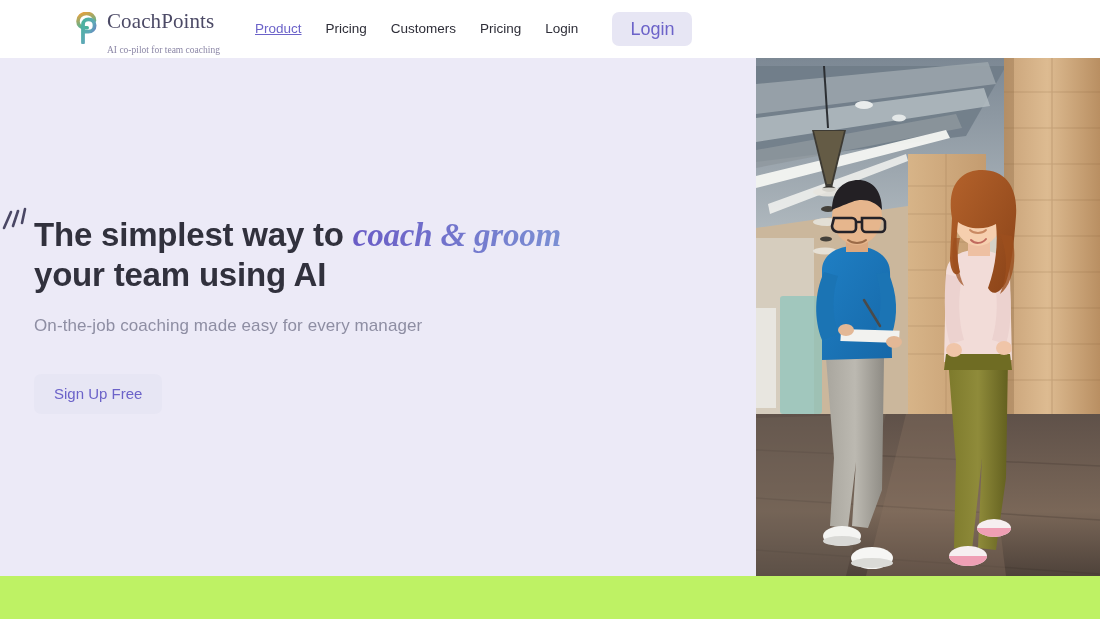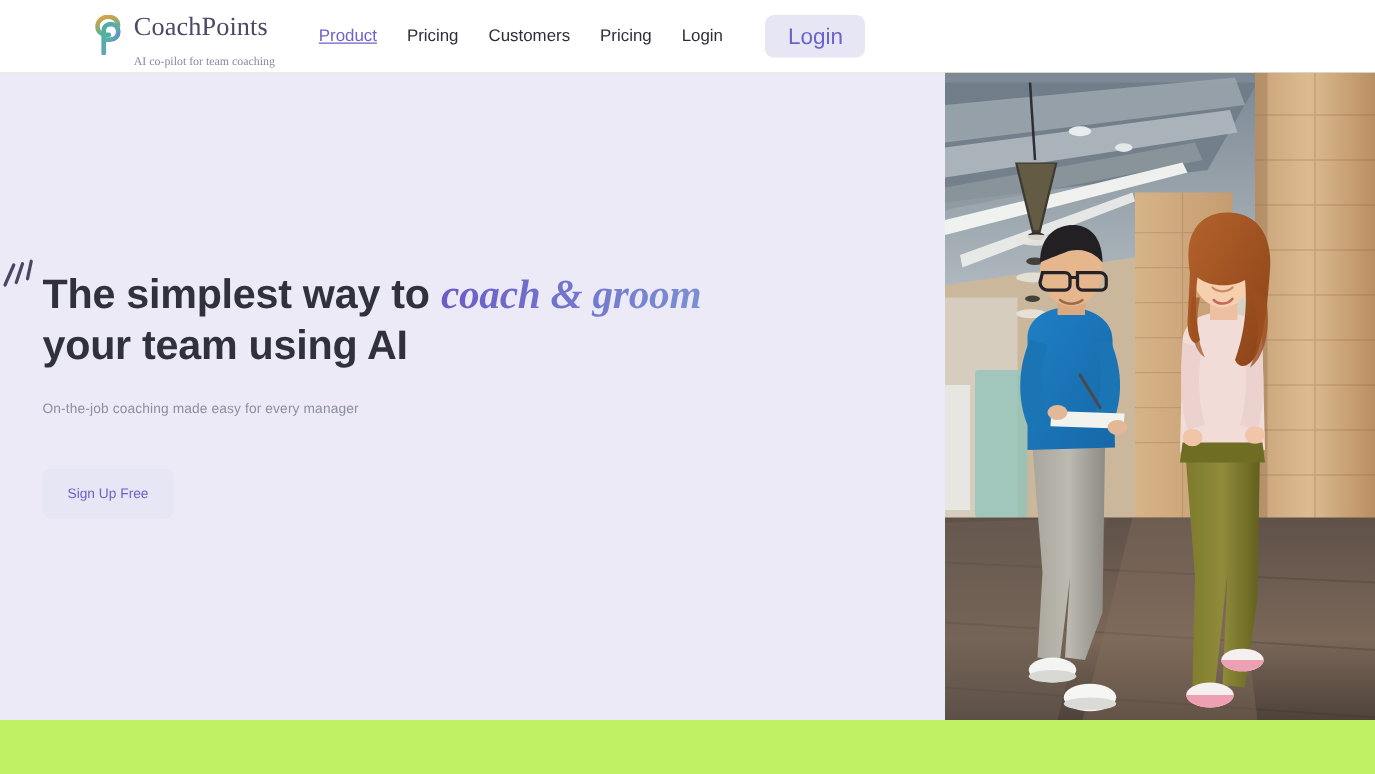--- a/index.html
+++ b/index.html
@@ -147,32 +147,32 @@
     font-weight: bold;
     background: linear-gradient(90deg, #6a5cc6 0%, #7b8fd3 100%);
     -webkit-background-clip: text;
     background-clip: text;
     color: transparent;
     -webkit-text-fill-color: transparent;
   }
 
   .subhead {
     margin: 22px 0 0 0;
-    font-size: 11px;
+    font-size: 17px;
     line-height: 20px;
     color: #8e8ea3;
     letter-spacing: .1px;
   }
 
   .cta {
     display: inline-block;
     margin-top: 38px;
     background: #e7e6f4;
     color: #6c63c9;
-    font-size: 11px;
+    font-size: 15px;
     line-height: 16px;
     padding: 12px 20px;
     border-radius: 7px;
     cursor: pointer;
     border: none;
     font-family: "Liberation Sans", sans-serif;
   }
 
   
   .hero-photo {

